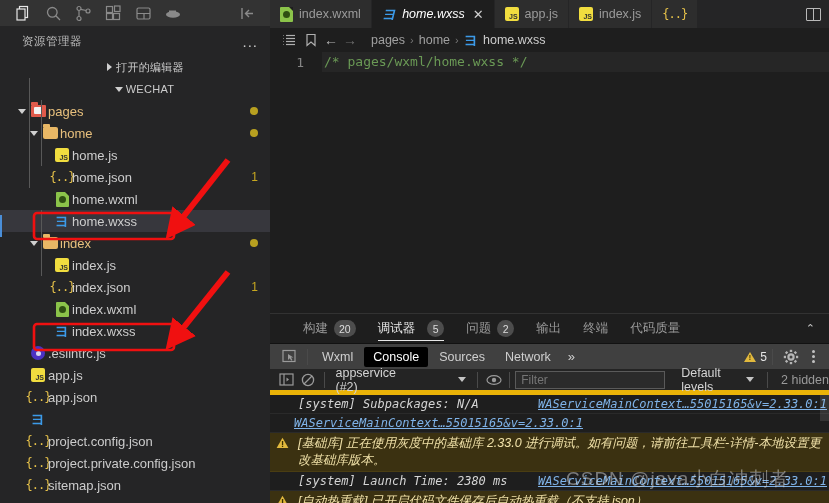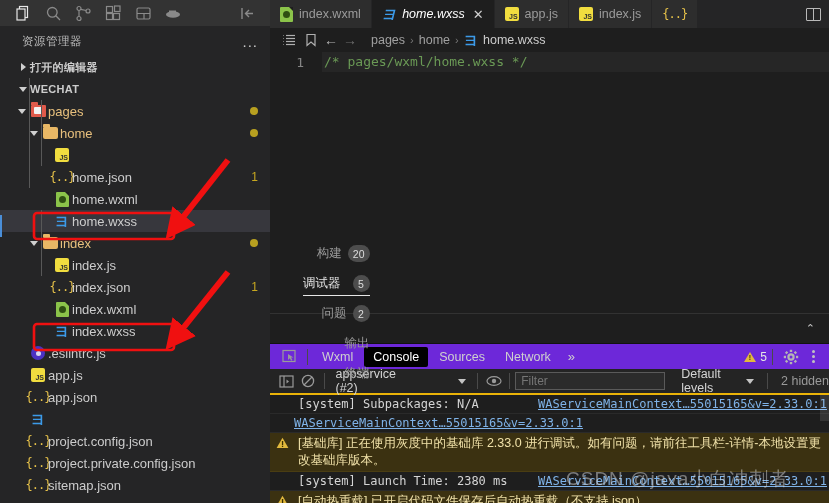--- a/index.html
+++ b/index.html
@@ -44,22 +44,22 @@
   .explorer-title {
     font-size: 11.5px; color: #bbbbbb; letter-spacing: .5px;
     flex: 1;
   }
   .dots { color: #cccccc; font-size: 15px; letter-spacing:1px; line-height:1; }
 
   
   .tree { flex: 1; overflow: hidden; position: relative; }
   .section-head {
     height: 22px; display: flex; align-items: center;
-    font-size: 11px; font-weight: bold; color: #cccccc;
-    padding-left: 16px; letter-spacing: .3px;
+    font-size: 11px; font-weight: normal; color: #cccccc;
+    padding-left: 16px; letter-spacing: .3px; justify-content: center;
   }
   .section-head .tw { width: 14px; color:#cccccc; font-size:8px; display:flex; justify-content:center;}
   .row {
     height: 22px; display: flex; align-items: center;
     position: relative; white-space: nowrap;
     font-size: 13px; color: #cccccc;
     padding-right: 6px;
   }
   .row.selected { background: #37373d; }
   .row .indent { flex: none; }
@@ -179,59 +179,59 @@
   .ptab.active::after{
     content:""; position:absolute; left:11px; right:11px; bottom:3px; height:1px; background:#e7e7e7;
   }
   .pill {
     min-width:17px;height:17px;border-radius:9px;background:#4d4d4d;color:#dddddd;
     font-size:10.5px; display:flex; align-items:center; justify-content:center; padding:0 5px;
   }
   .panel-collapse { margin-left:auto; padding-right:14px; color:#c5c5c5; font-size:11px;}
 
   .dtoolbar {
-    height:26px; background:#6d28d9; display:flex; align-items:center; flex:none;
+    height:26px; background:#404040; display:flex; align-items:center; flex:none;
     border-top:1px solid #121212; padding-left:6px; gap:0;
   }
   .d-icon { width:26px;height:26px;display:flex;align-items:center;justify-content:center;color:#9a9a9a;}
   .vsep { width:1px; height:16px; background:#4a4a4a; margin:0 5px; flex:none;}
   .dtab {
     padding:0 9px; height:20px; display:flex; align-items:center;
     color:#cfcfcf; font-size:12.5px; border-radius:2px;
   }
   .dtab.active { background:#000000; color:#ffffff; }
   .dchev { color:#cfcfcf; font-size:13px; padding:0 8px;}
   .d-right { margin-left:auto; display:flex; align-items:center; padding-right:6px; gap:0;}
   .warn-count { display:flex; align-items:center; gap:4px; color:#e5e5e5; font-size:12px;}
   .tri-warn { width:0;height:0;border-left:6px solid transparent;border-right:6px solid transparent;border-bottom:10px solid #e2b93d; position:relative;}
   .tri-warn::after{content:"!";position:absolute;left:-1.5px;top:2px;font-size:7px;color:#3a2f00;font-weight:bold;}
   .kebab { display:flex;flex-direction:column;gap:2px;align-items:center;padding:0 8px;}
   .kebab i { width:3px;height:3px;border-radius:50%;background:#c1c1c1;display:block;}
 
   .ctoolbar {
     height:26px; background:#242424; display:flex; align-items:center; flex:none;
-    padding-left:6px; border-bottom:2px solid #eab308;
+    padding-left:6px; border-bottom:5px solid #eab308;
   }
   .ctx-select { display:flex; align-items:center; gap:8px; color:#d4d4d4; font-size:12.5px; padding:0 6px;}
   .caret-d { border-left:4px solid transparent;border-right:4px solid transparent;border-top:5px solid #c4c4c4;}
   .filter-box {
     width: 150px; height:18px; background:#2b2b2b; border:1px solid #5a5a5a;
     color:#9a9a9a; font-size:12px; padding:0 5px; line-height:16px;
     font-family:"Liberation Sans",sans-serif;
   }
   .levels { display:flex; align-items:center; gap:6px; color:#d4d4d4; font-size:12.5px; padding:0 8px; margin-left:8px;}
   .hidden-txt { color:#9a9a9a; font-size:12.5px; padding-left:8px; white-space:nowrap;}
 
   .console-body { flex:1; overflow:hidden; background:#1e1e1e; position:relative;}
   .cline {
     display:flex; align-items:flex-start;
     border-bottom:1px solid #2a2a2a;
     font-family:"DejaVu Sans Mono","Liberation Mono", monospace;
     font-size:12px; color:#d4d4d4;
-    padding: 2px 0 2px 0; min-height:19px;
+    padding: 2px 0 2px 0; min-height:19px;font-style:italic;
   }
   .cline.warn { background:#3b3111; color:#f0e1a8; border-bottom:1px solid #4a3d12;}
   .cline .wico { width:24px; flex:none; display:flex; justify-content:center; padding-top:2px;}
   .cline .ctext { flex:1; padding-left:4px; white-space:pre-wrap; word-break:break-all;}
   .cline .csrc {
     flex:none; color:#7fb3e8; text-decoration:underline; font-size:12px;
     padding-right:2px; white-space:nowrap;
   }
   .cline.warn .ctext { font-family:"Liberation Sans","DejaVu Sans",sans-serif; font-size:12.5px; }
   .pad24 { width:24px; flex:none;}
@@ -336,20 +336,21 @@
             </span>
             <span class="label folder">home</span>
             <span class="badge-dot"></span>
           </div>
           <div class="row">
             <span class="indent" style="width: 40px;"></span>
             <span class="tw empty"></span>
             <span class="ico">
               <span class="g-js">JS</span>
             </span>
+            <span class="label">home.js</span>
           </div>
           <div class="row">
             <span class="indent" style="width: 40px;"></span>
             <span class="tw empty"></span>
             <span class="ico">
               <span class="g-json">{..}</span>
             </span>
             <span class="label">home.json</span>
             <span class="badge-num">1</span>
           </div>
@@ -538,21 +539,21 @@
 
     <div class="editor">
       <div class="code-line">
         <div class="lineno">1</div>
         <div class="code-text">/* pages/wxml/home.wxss */</div>
       </div>
     </div>
 
     <div class="panel">
       <div class="panel-tabs">
-        <div id="panel-tabs-host" style="display:flex;align-items:flex-end;flex-direction:column;">
+        <div id="panel-tabs-host" style="display:flex;align-items:flex-start;">
             <div class="ptab">
               <span>构建</span>
               <span class="pill">20</span>
             </div>
             <div class="ptab active">
               <span>调试器</span>
               <span class="pill">5</span>
             </div>
             <div class="ptab">
               <span>问题</span>

